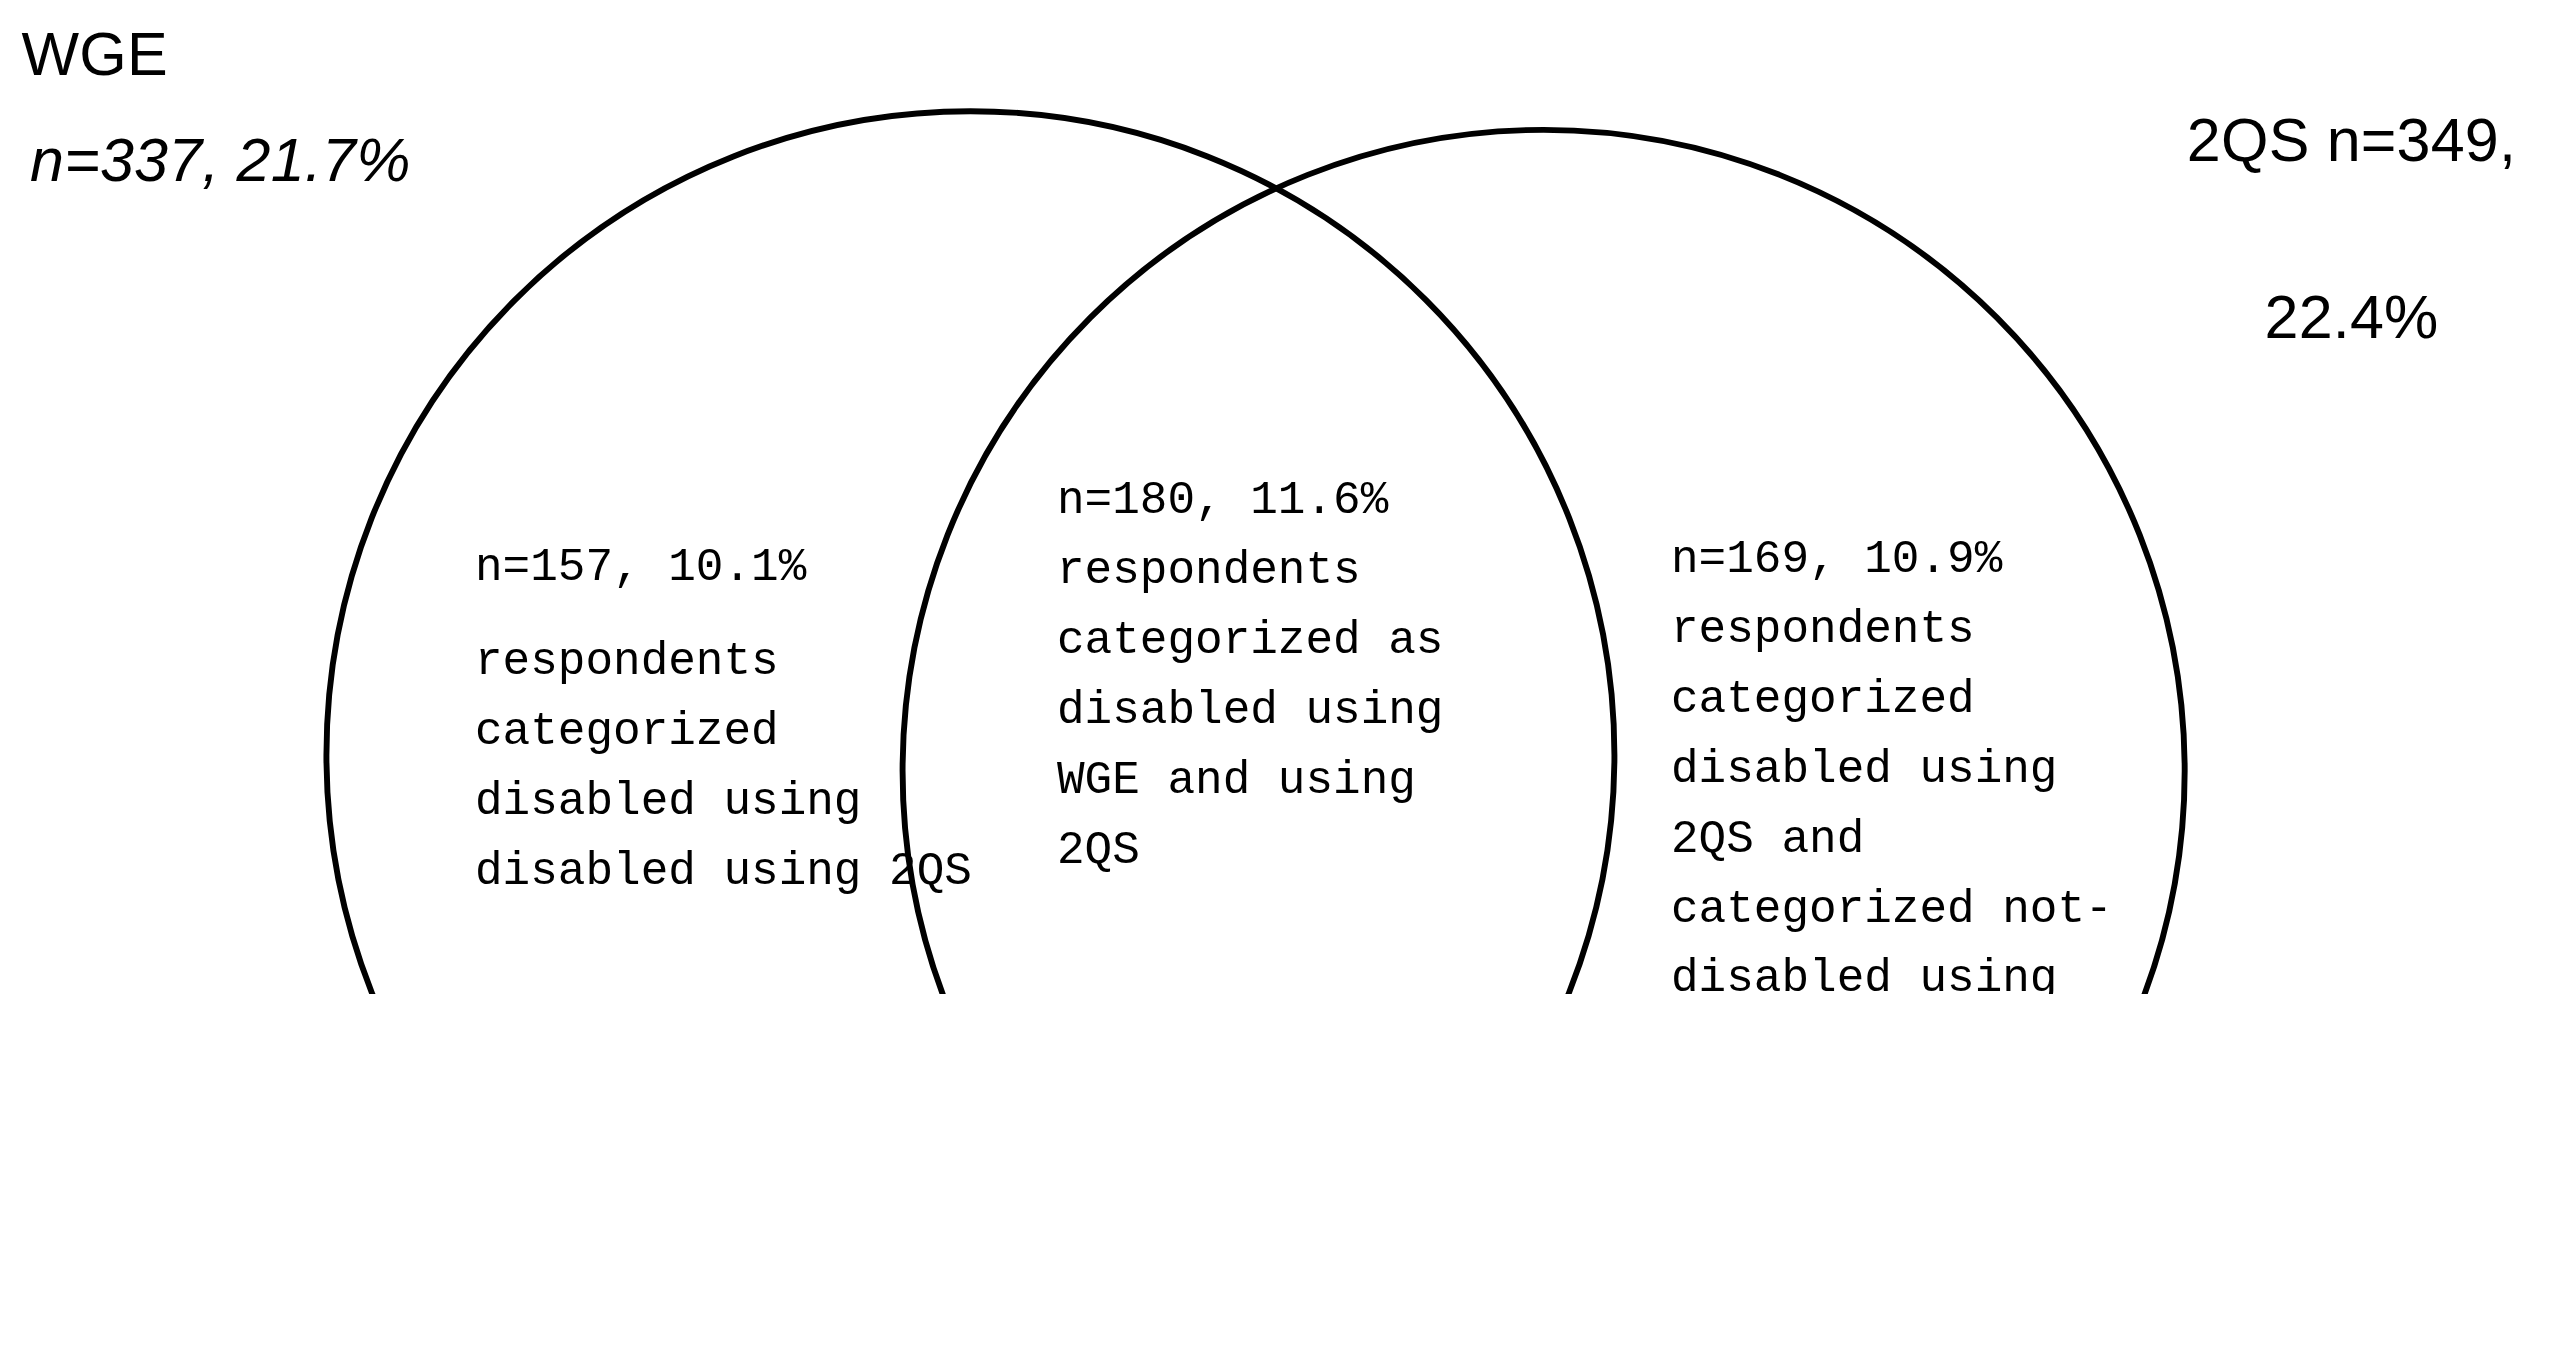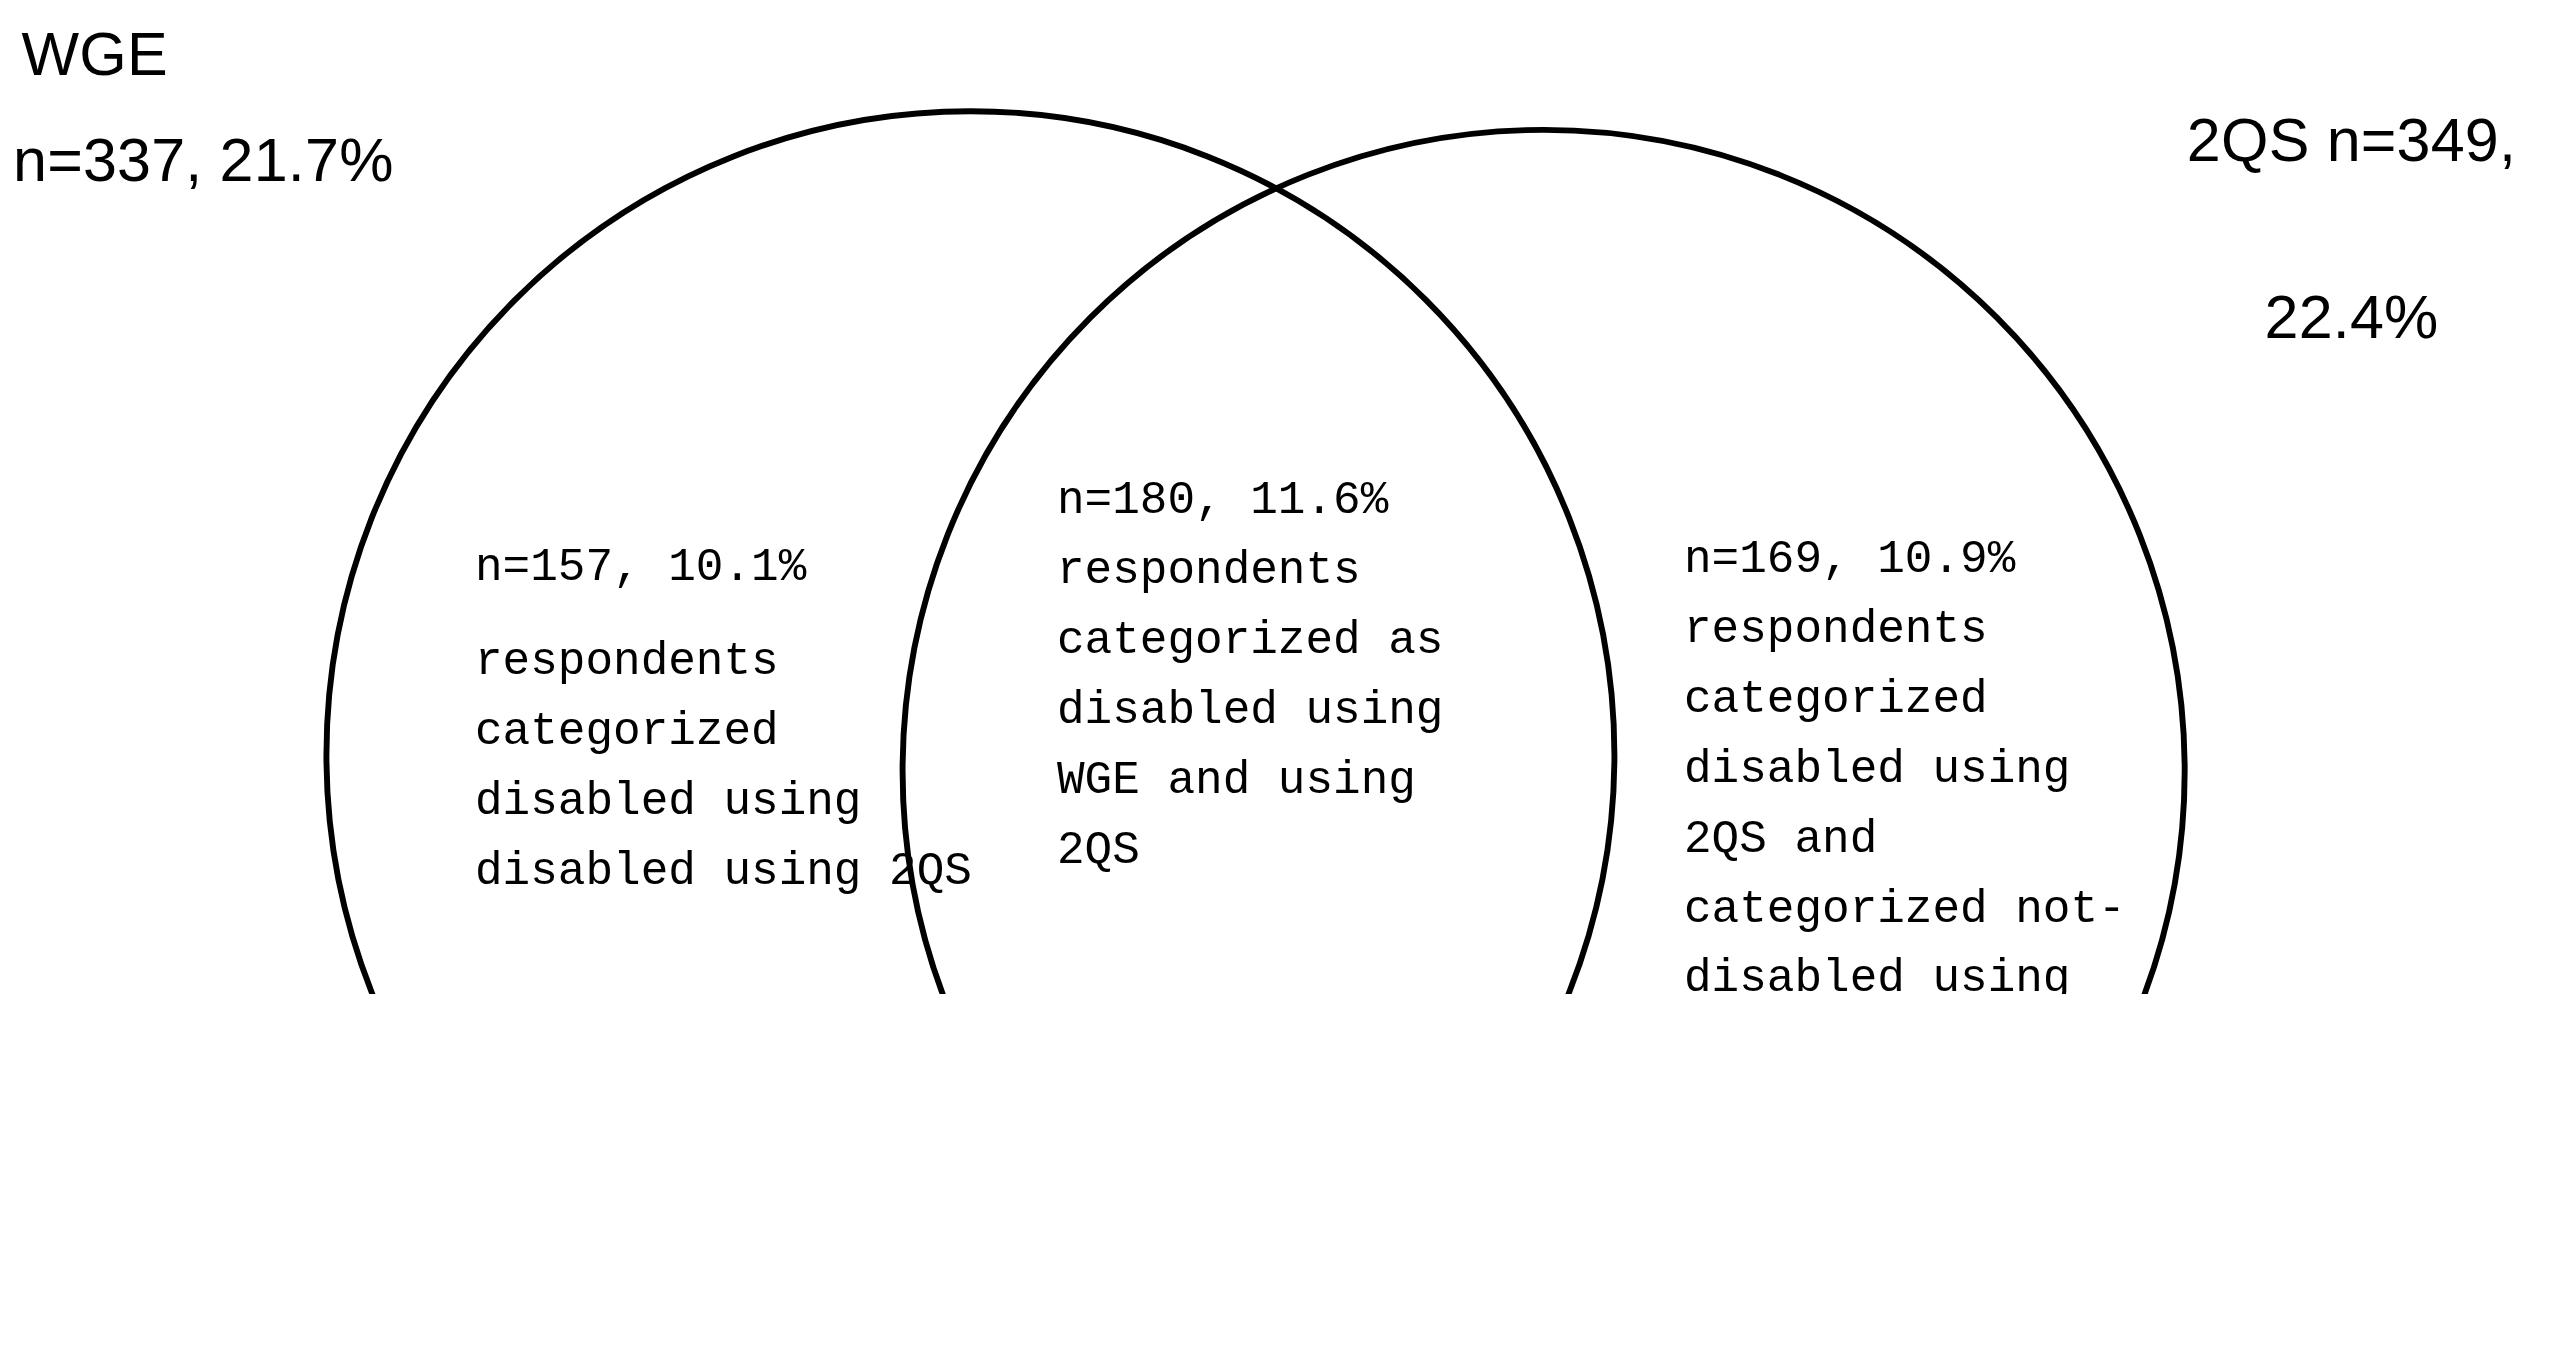--- a/index.html
+++ b/index.html
@@ -39,22 +39,23 @@
     line-height: 1.45;
     letter-spacing: 0.2px;
     white-space: pre-line;
     color: #000000;
   }
   #label-wge-title {
     left: 21.6px;
     top: 9.8px;
   }
   #label-wge-count {
-    left: 13px;
+    left: 30px;
     top: 116px;
+    font-style: italic;
   }
   #label-2qs {
     left: 2145px;
     top: 7.9px;
     width: 413px;
   }
   #label-2qs .set-line {
     display: block;
     text-align: center;
   }
@@ -82,21 +83,20 @@
   }
   #region-intersection {
     left: 1057px;
     top: 467px;
     width: 433px;
   }
   #region-right-only {
     left: 1671px;
     top: 526px;
     width: 462px;
-    margin-left: 13px;
   }
 </style>
 </head>
 <body>
 
 <div id="page">
 
   <svg id="venn-svg" viewBox="0 0 2620 1380">
     <circle class="venn-circle" cx="987" cy="768" r="655"></circle>
     <circle class="venn-circle" cx="1570" cy="784" r="652"></circle>

